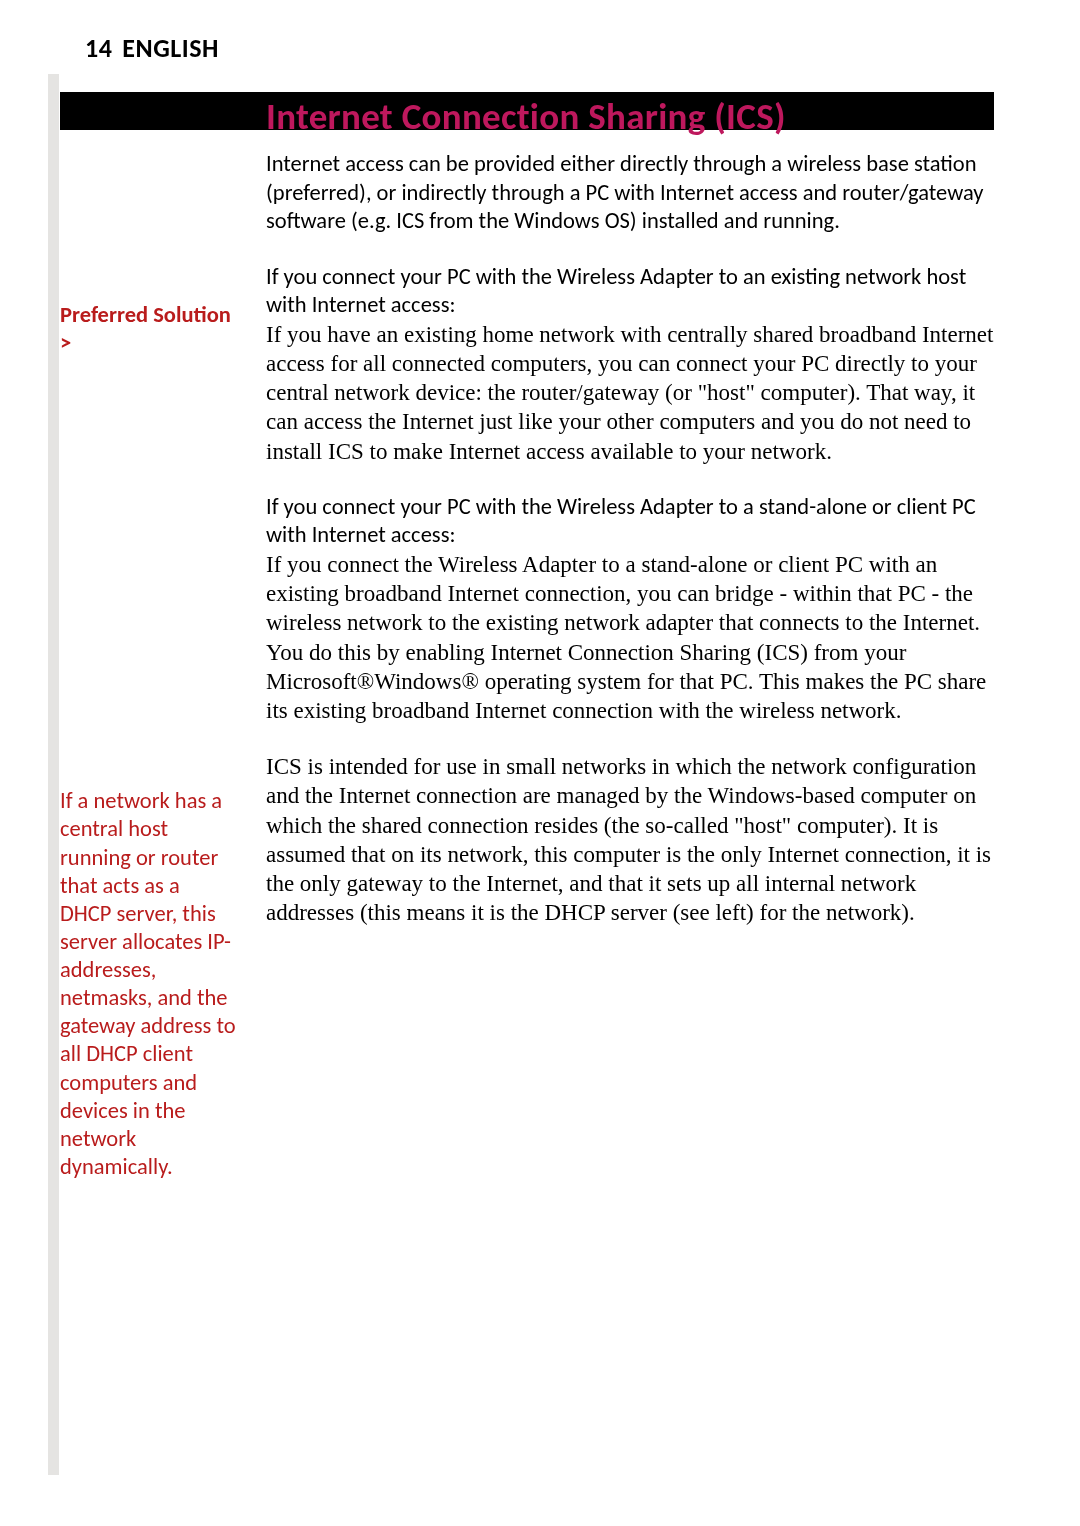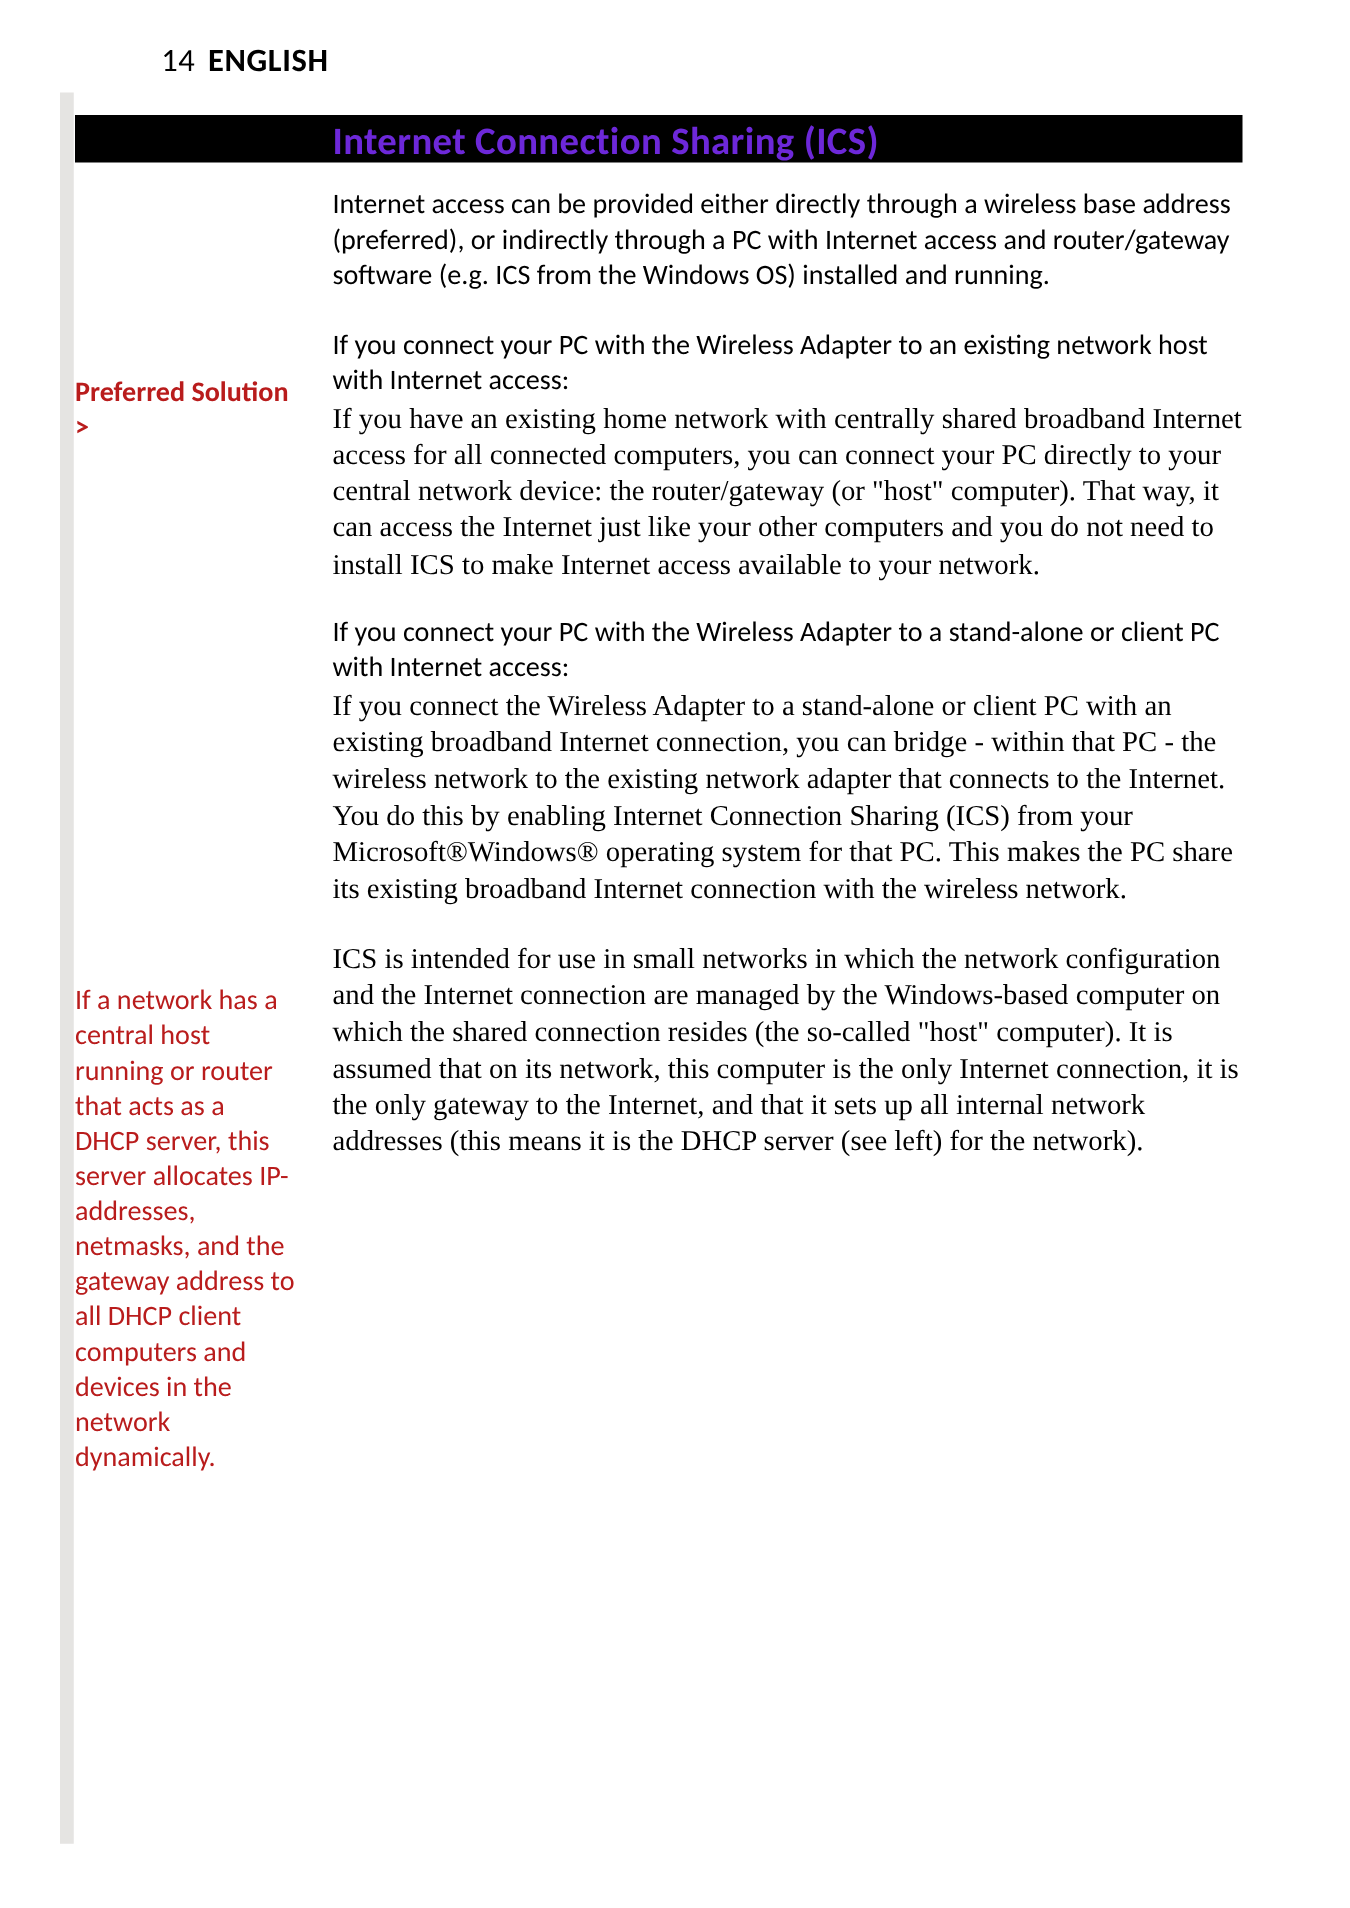--- a/index.html
+++ b/index.html
@@ -19,35 +19,35 @@
     background: #e5e4e2;
   }
   .header {
     position: absolute;
     left: 85px;
     top: 32px;
     font-size: 26px;
     font-weight: 700;
     letter-spacing: 0.5px;
   }
-  .header .pagenum { font-weight: 400; margin-right: 10px; margin-left: 44px; }
+  .header .pagenum { font-weight: 700; margin-right: 10px; }
   .section-bar {
     position: absolute;
     left: 60px;
     top: 92px;
     width: 934px;
     height: 38px;
     background: #000;
   }
   .section-title {
     position: absolute;
     left: 266px;
     top: 94px;
-    color: #6d28d9;
-    font-size: 31px;
+    color: #be185d;
+    font-size: 37px;
     font-weight: 700;
     letter-spacing: 0.3px;
   }
   .content {
     position: absolute;
     left: 60px;
     top: 148px;
     width: 934px;
     display: flex;
   }
@@ -104,21 +104,21 @@
 
     <div class="left-col">
       <div class="left-note left-note-1">Preferred Solution &gt;</div>
       <div class="left-note left-note-2">
         <span>If a network has a central host running or router that acts as a </span><span class="bold-inline">DHCP</span><span> server, this server allocates IP-addresses, netmasks, and the gateway address to all DHCP client computers and devices in the network dynamically.</span>
       </div>
     </div>
 
     <div class="right-col">
 
-      <div class="para intro-para">Internet access can be provided either directly through a wireless base address (preferred), or indirectly through a PC with Internet access and router/gateway software (e.g. ICS from the Windows OS) installed and running.</div>
+      <div class="para intro-para">Internet access can be provided either directly through a wireless base station (preferred), or indirectly through a PC with Internet access and router/gateway software (e.g. ICS from the Windows OS) installed and running.</div>
 
       <div class="group">
         <div class="head">If you connect your PC with the Wireless Adapter to an existing network host with Internet access:</div>
         <div class="body">If you have an existing home network with centrally shared broadband Internet access for all connected computers, you can connect your PC directly to your central network device: the router/gateway (or "host" computer). That way, it can access the Internet just like your other computers and you do not need to install ICS to make Internet access available to your network.</div>
       </div>
 
       <div class="group">
         <div class="head">If you connect your PC with the Wireless Adapter to a stand-alone or client PC with Internet access:</div>
         <div class="body">If you connect the Wireless Adapter to a stand-alone or client PC with an existing broadband Internet connection, you can bridge - within that PC - the wireless network to the existing network adapter that connects to the Internet. You do this by enabling Internet Connection Sharing (ICS) from your Microsoft®Windows® operating system for that PC. This makes the PC share its existing broadband Internet connection with the wireless network.</div>
       </div>

